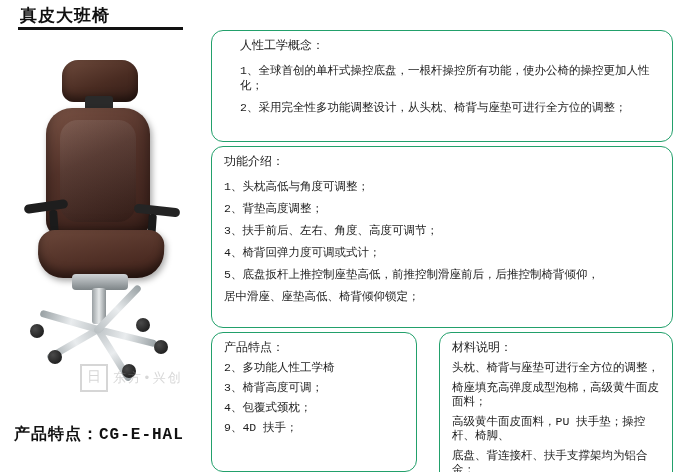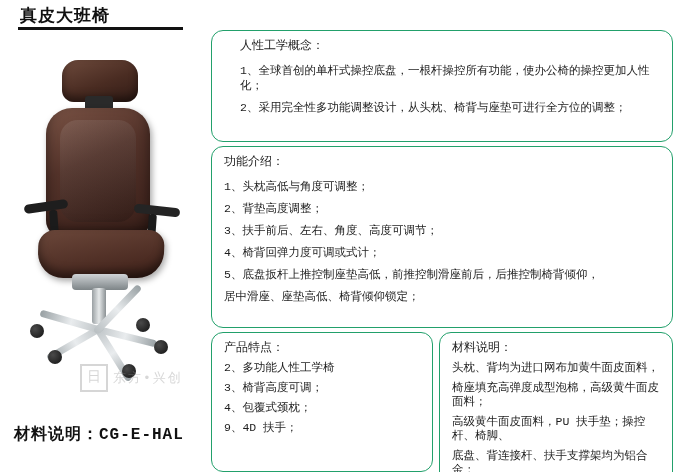--- a/index.html
+++ b/index.html
@@ -266,21 +266,21 @@
   }
   #panel-functions {
     left: 211px;
     top: 146px;
     width: 462px;
     height: 182px;
   }
   #panel-features {
     left: 211px;
     top: 332px;
-    width: 222px;
+    width: 206px;
     height: 140px;
   }
   #panel-materials {
     left: 439px;
     top: 332px;
     width: 234px;
     height: 172px;
   }
   #panel-features p, #panel-materials p {
     margin-bottom: 6px;
@@ -321,21 +321,21 @@
         <div class="caster c5"></div>
       </div>
     </div>
 
     <div class="watermark">
       <div class="wm-box">日</div>
       <div class="wm-text">东方•兴创</div>
     </div>
   </div>
 
-  <div class="model-no">材料说明：CG-E-HAL</div>
+  <div class="model-no">产品特点：CG-E-HAL</div>
 
   <div class="panel" id="panel-ergonomics">
     <p class="heading">人性工学概念：</p>
     <p>1、全球首创的单杆式操控底盘，一根杆操控所有功能，使办公椅的操控更加人性化；</p>
     <p>2、采用完全性多功能调整设计，从头枕、椅背与座垫可进行全方位的调整；</p>
   </div>
 
   <div class="panel" id="panel-functions">
     <p class="heading">功能介绍：</p>
     <p>1、头枕高低与角度可调整；</p>
@@ -349,20 +349,20 @@
   <div class="panel" id="panel-features">
     <p class="heading">产品特点：</p>
     <p>2、多功能人性工学椅</p>
     <p>3、椅背高度可调；</p>
     <p>4、包覆式颈枕；</p>
     <p>9、4D 扶手；</p>
   </div>
 
   <div class="panel" id="panel-materials">
     <p class="heading">材料说明：</p>
-    <p>头枕、背均为进口网布加黄牛面皮面料，</p>
+    <p>头枕、椅背与座垫可进行全方位的调整，</p>
     <p>椅座填充高弹度成型泡棉，高级黄牛面皮面料；</p>
     <p>高级黄牛面皮面料，PU 扶手垫；操控杆、椅脚、</p>
     <p>底盘、背连接杆、扶手支撑架均为铝合金；</p>
 
   </div>
 
 </div>
 
 </body></html>

